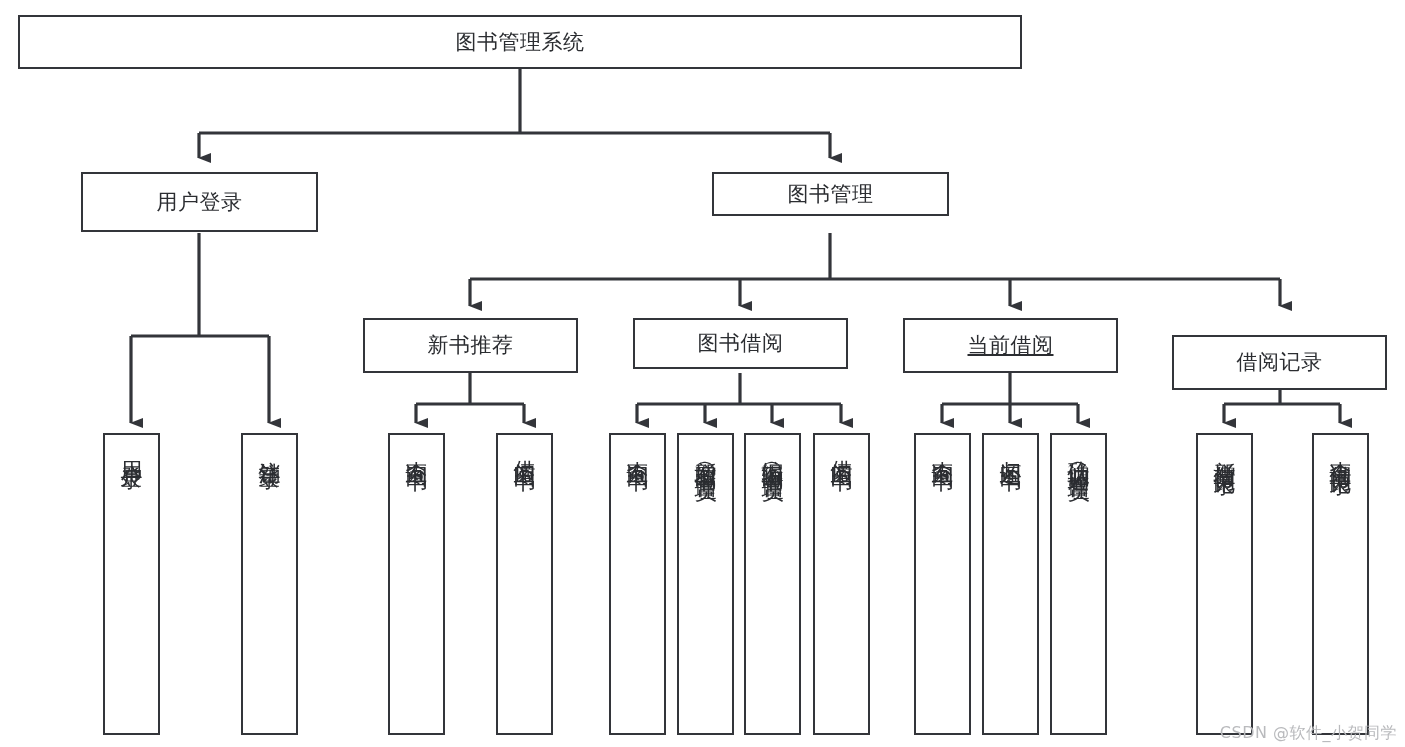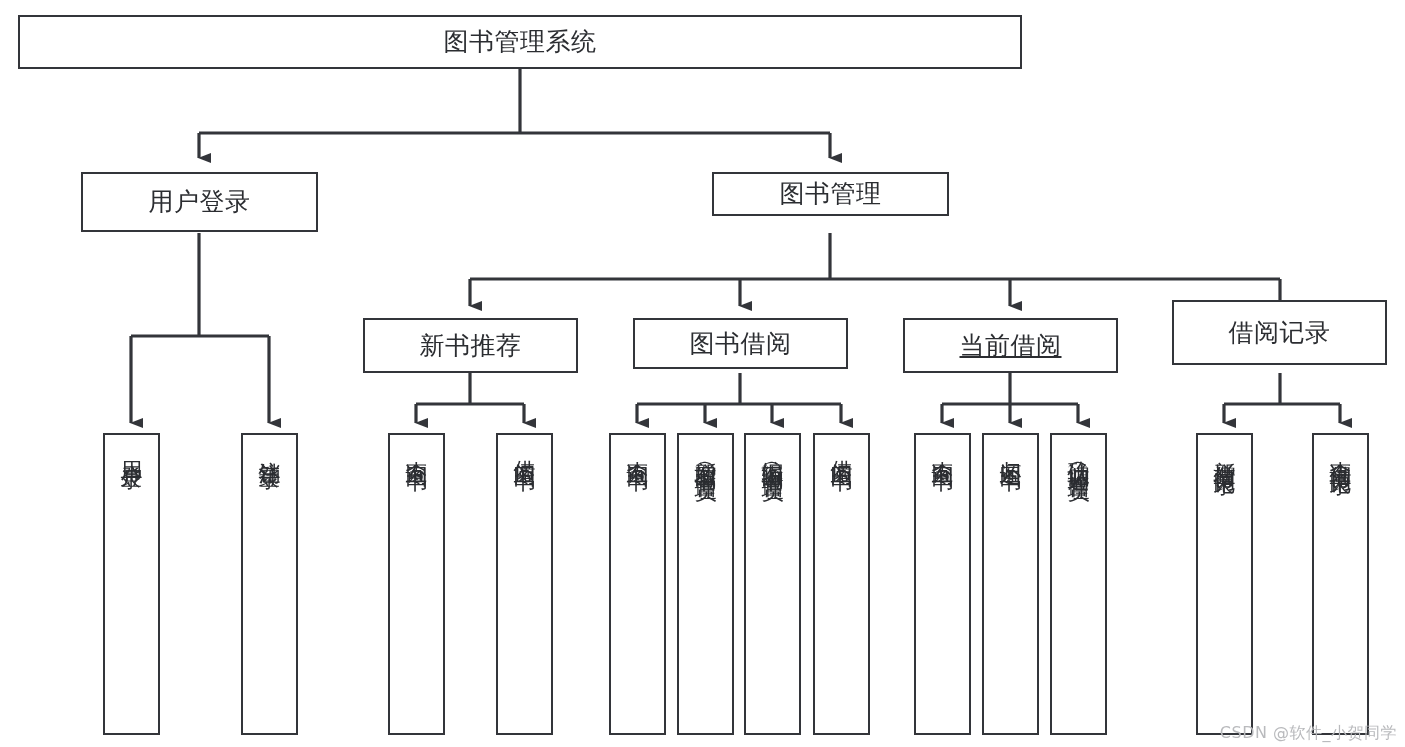--- a/index.html
+++ b/index.html
@@ -37,21 +37,21 @@
     color: #2b2d31;
     z-index: 3;
   }
   .node .lbl {
     display: block;
     white-space: pre;
     line-height: 1.18;
     letter-spacing: 0.5px;
   }
   .node.horiz .lbl {
-    font-size: 25px;
+    font-size: 21px;
     text-align: left;
   }
   .node.vert {
     align-items: flex-start;
     padding-top: 8px;
   }
   .node.vert .lbl {
     writing-mode: vertical-rl;
     text-orientation: upright;
     font-size: 22px;
@@ -137,21 +137,21 @@
 
   <div class="node horiz" style="left:363px; top:318px; width:215px; height:55px;">
     <span class="lbl">新书推荐</span>
   </div>
   <div class="node horiz" style="left:633px; top:318px; width:215px; height:51px;">
     <span class="lbl">图书借阅</span>
   </div>
   <div class="node horiz" style="left:903px; top:318px; width:215px; height:55px;text-decoration:underline;">
     <span class="lbl">当前借阅</span>
   </div>
-  <div class="node horiz" style="left:1172px; top:300px; width:215px; height:65px;">
+  <div class="node horiz" style="left:1172px; top:335px; width:215px; height:55px;">
     <span class="lbl">借阅记录</span>
   </div>
 
   <div class="node vert" style="left:103px; top:433px; width:57px; height:302px;">
     <span class="lbl">用户登录</span>
   </div>
   <div class="node vert" style="left:241px; top:433px; width:57px; height:302px;">
     <span class="lbl">注销登录</span>
   </div>
 

